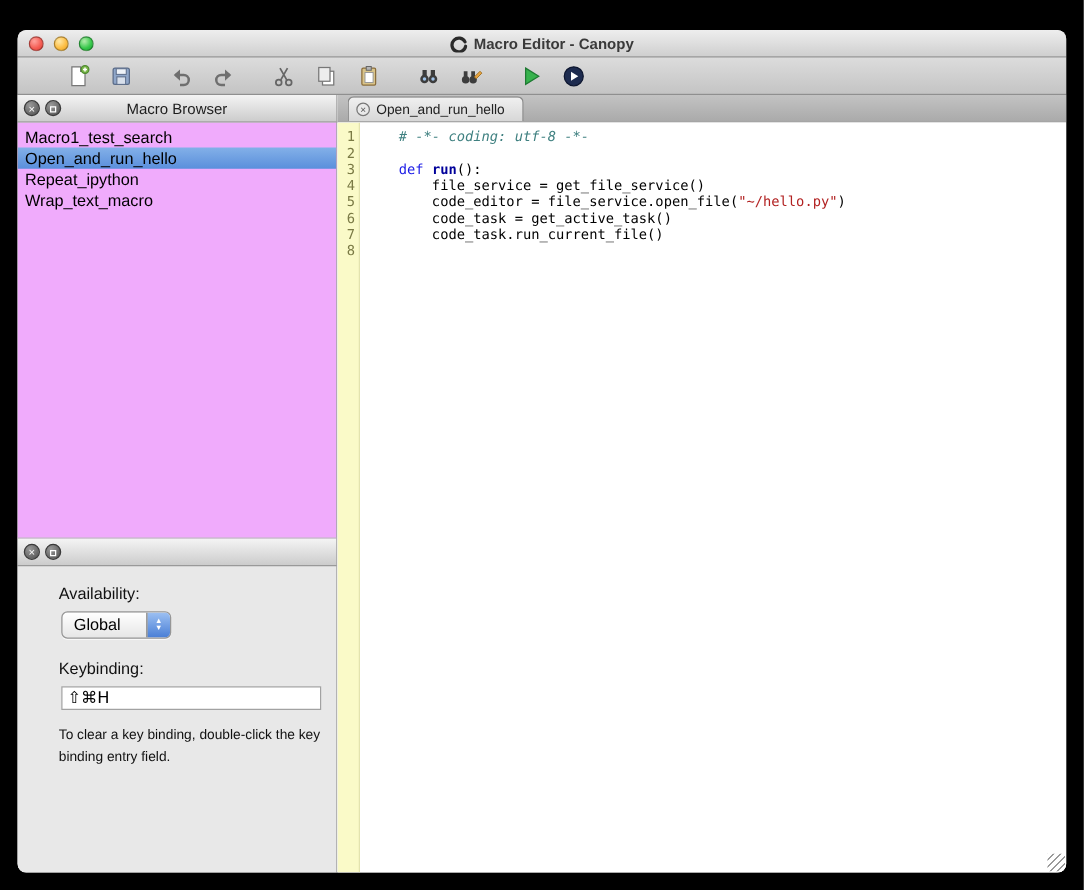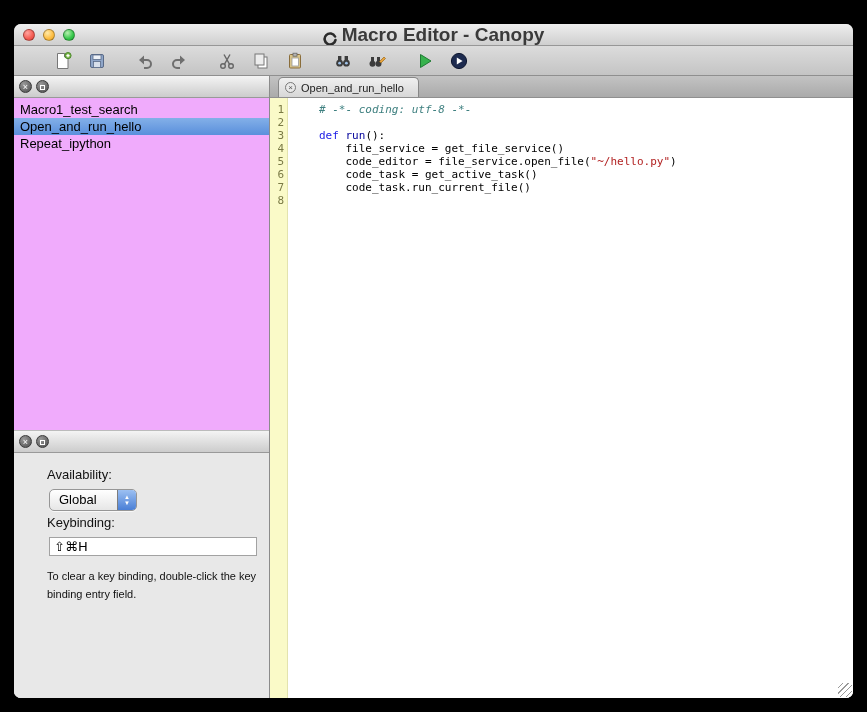--- a/index.html
+++ b/index.html
@@ -23,21 +23,21 @@
     position:relative; display:flex; align-items:center;
   }
   .traffic { display:flex; gap:8px; margin-left:9px; z-index:2; }
   .light { width:12px; height:12px; border-radius:50%; border:1px solid rgba(0,0,0,.3); }
   .light.red    { background:radial-gradient(circle at 35% 30%, #ffa49e, #f45b52 60%, #d8423a); }
   .light.yellow { background:radial-gradient(circle at 35% 30%, #ffe9a8, #fdbc40 60%, #dfa02c); }
   .light.green  { background:radial-gradient(circle at 35% 30%, #b6eeae, #34c749 60%, #23a338); }
   .title-wrap {
     position:absolute; left:0; right:0; top:0; bottom:0;
     display:flex; align-items:center; justify-content:center; gap:5px;
-    font-size:19px; font-weight:bold; color:#3a3a3a;
+    font-size:12px; font-weight:bold; color:#3a3a3a;
   }
   .app-icon { width:14px; height:14px; display:inline-block; }
   
   .toolbar {
     flex:0 0 30px; height:30px;
     background:linear-gradient(#dcdcdc,#c4c4c4);
     border-bottom:1px solid #8f8f8f;
     display:flex; align-items:center; padding-left:36px;
   }
   .tbtn { width:26px; height:26px; display:flex; align-items:center; justify-content:center;
@@ -68,21 +68,21 @@
   .float-glyph { display:inline-block; width:5px; height:5px; border:1px solid #fff; margin-top:3px; }
   .macro-list {
     flex:0 0 333px; background:#f0abfc; overflow:hidden;
     font-size:13px; padding-top:3px; border-bottom:1px solid #bbb;
   }
   .list-item { height:17px; line-height:17px; padding-left:6px; color:#000; white-space:nowrap; }
   .list-item.selected { background:linear-gradient(var(--selection_top), var(--selection_bottom)); }
   .props { flex:1; background:#e8e8e8; padding:14px 10px 0 33px; font-size:13px; color:#111; }
   .props-label { margin-bottom:7px; }
   .popup {
-    width:88px; height:22px; margin:0 0 4px 2px;
+    width:88px; height:22px; margin:0 0 16px 2px;
     display:flex; border:1px solid #969696; border-radius:5px; overflow:hidden;
     background:linear-gradient(#ffffff,#e6e6e6);
     box-shadow:0 1px 0 rgba(255,255,255,.7);
     justify-content:space-between;
   }
   .popup-label { flex:1; padding-left:9px; line-height:20px; font-size:13px; color:#000; }
   .popup-stepper {
     width:19px; display:flex; flex-direction:column; align-items:center; justify-content:center;
     background:linear-gradient(#9cc0f2,#4a7fd6); border-left:1px solid #7d7d7d; color:#fff;
   }
@@ -122,21 +122,21 @@
     flex:0 0 18px; width:18px; background:var(--gutter_bg);
     border-right:1px solid var(--gutter_border);
     text-align:right; padding:5px 3px 0 0; color:var(--gutter_num);
   }
   .gutter div { height:13px; }
   .code { flex:1; padding:5px 0 0 7px; white-space:pre; color:#000;margin-left:24px; }
   .code-line { height:13px; min-height:13px; }
   .tok-plain   { color:#000; }
   .tok-comment { color:var(--comment); font-style:italic; }
   .tok-keyword { color:var(--keyword); }
-  .tok-func    { color:var(--func); font-weight:normal; }
+  .tok-func    { color:var(--func); font-weight:bold; }
   .tok-string  { color:var(--string); }
   .resize-grip {
     position:absolute; right:1px; bottom:1px; width:14px; height:14px;
     background:repeating-linear-gradient(135deg, transparent 0 2px, #ffffff 2px 3px, #9a9a9a 3px 4px);
   }
 </style>
 </head>
 <body>
 
 <div class="window">
@@ -239,26 +239,28 @@
 
   <div class="main">
 
     <div class="left-col">
 
       <div class="panel-header">
         <div class="panel-btns">
           <div class="pbtn">×</div>
           <div class="pbtn"><span class="float-glyph"></span></div>
         </div>
+        <div class="panel-title">Macro Browser</div>
       </div>
 
       <div class="macro-list" id="macro-list">
           <div class="list-item">Macro1_test_search</div>
           <div class="list-item selected">Open_and_run_hello</div>
           <div class="list-item">Repeat_ipython</div>
+          <div class="list-item">Wrap_text_macro</div>
         </div>
 
       <div class="panel-header">
         <div class="panel-btns">
           <div class="pbtn">×</div>
           <div class="pbtn"><span class="float-glyph"></span></div>
         </div>
       </div>
 
       <div class="props">

